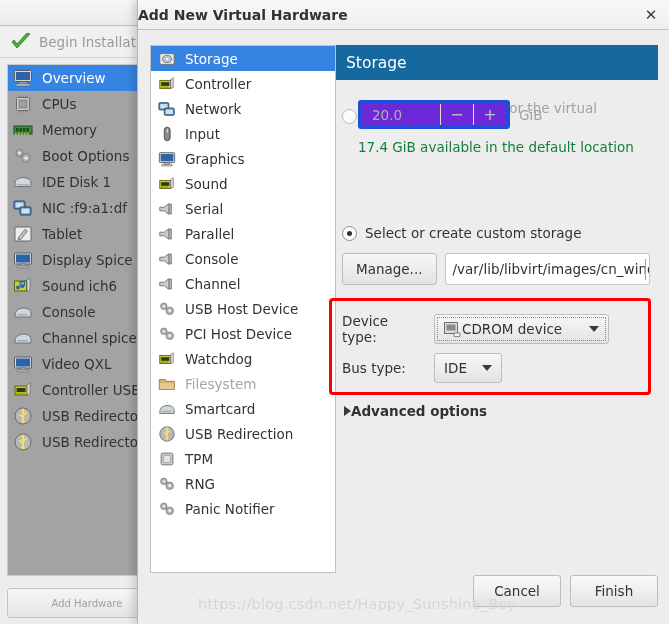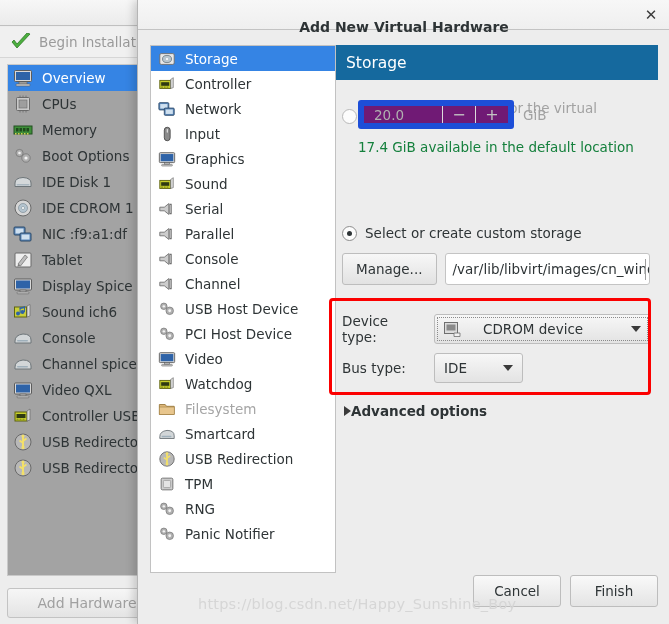--- a/index.html
+++ b/index.html
@@ -47,38 +47,38 @@
     padding-left: 5px; white-space: nowrap; font-size: 13.5px;
   }
   .hwrow.selected { background: #3584e4; color: #ffffff; }
   .hwicon { width: 22px; height: 20px; flex: 0 0 auto; }
   .hwicon svg { display: block; }
   #bg-addhw-btn {
     position: absolute; left: 7px; top: 588px; width: 160px; height: 30px;
     background: linear-gradient(#f6f6f6, #e4e4e4);
     border: 1px solid #c3c3c3; border-radius: 3px;
     display: flex; align-items: center; justify-content: center;
-    color: #a0a0a0; font-size: 14px;
+    color: #a0a0a0; font-size: 10px;
   }
 
   
   #dialog {
     position: absolute; left: 137px; top: 0; width: 532px; height: 624px;
     background: #ededed;
     border-left: 1px solid #b5b5b5;
     box-shadow: -3px 0 9px rgba(0,0,0,0.18);
   }
   #dlg-titlebar {
     position: absolute; left: 0; top: 0; width: 532px; height: 30px;
     background: linear-gradient(#f7f7f7, #efefef);
     border-bottom: 1px solid #c3c3c3;
   }
   #dlg-title {
-    position: absolute; left: 0; top: 12px; width: 532px; height: 30px;
-    line-height: 30px; text-align: center;
+    position: absolute; left: 0; top: 0; width: 532px; height: 30px;
+    line-height: 30px; 
     font-weight: bold; font-size: 14px; color: #2e3436;
   }
   #dlg-close {
     position: absolute; right: 8px; top: 5px; width: 20px; height: 20px;
     line-height: 20px; text-align: center; font-size: 15px; color: #3b3b3b;
     cursor: pointer;
   }
 
   
   #devlist {
@@ -113,21 +113,21 @@
   .radio.on::after {
     content: ""; position: absolute; left: 4px; top: 4px;
     width: 5px; height: 5px; border-radius: 50%; background: #2e3436;
   }
   .radio-label { font-size: 13.5px; }
   .dim { color: #a2a2a2; }
 
   #spin-wrap { position: absolute; left: 22px; top: 55px; display: flex; align-items: center; gap: 9px; }
   #spinbox {
     display: flex; align-items: stretch; height: 29px;
-    border: 6px solid #1d4ed8; border-radius: 3px; background: #701a75;
+    border: 4px solid #1d4ed8; border-radius: 3px; background: #6d28d9;
   }
   #spin-value {
     width: 78px; display: flex; align-items: center; padding-left: 10px;
     color: #b0b0b0; font-size: 13.5px;
   }
   .spin-btn {
     width: 33px; display: flex; align-items: center; justify-content: center;
     border-left: 1px solid #dcdcdc; color: #c2c2c2; font-size: 16px;
   }
   #gib-label { color: #a2a2a2; font-size: 13.5px; }
@@ -158,21 +158,21 @@
     border: 3px solid #fb0000; border-radius: 4px;
     pointer-events: none;
   }
 
   #devtype-row { position: absolute; left: 6px; top: 268px; display: flex; align-items: center; gap: 10px; }
   #bustype-row { position: absolute; left: 6px; top: 308px; display: flex; align-items: center; gap: 10px; }
   .field-label { font-size: 13.5px; width: 82px; }
   .combo {
     height: 30px; background: linear-gradient(#f7f7f7, #e3e3e3);
     border: 1px solid #bdbdbd; border-radius: 3px;
-    display: flex; align-items: center; gap: 22px; padding: 0 9px;
+    display: flex; align-items: center; gap: 1px; padding: 0 9px;
     font-size: 13.5px; cursor: pointer;
   }
   .combo.focused { outline: 1px dotted #8a8a8a; outline-offset: -4px; }
   .combo-arrow {
     width: 0; height: 0; margin-left: 6px;
     border-left: 5px solid transparent; border-right: 5px solid transparent;
     border-top: 6px solid #3a3a3a;
   }
   .cdrom-glyph { width: 17px; height: 15px; flex: 0 0 auto; }
 
@@ -286,30 +286,20 @@
             <svg width="20" height="20" viewBox="0 0 20 20">
               <path d="M2 11 Q2 6 10 5.5 Q18 6 18 11 L18 14.5 L2 14.5 Z" fill="#d4d8da" stroke="#6d7579"></path>
               <rect x="3.5" y="12" width="13" height="1.6" rx="0.8" fill="#a9b6bf"></rect>
             </svg>
           </span>
           <span>IDE Disk 1</span>
         </div>
         <div class="hwrow">
           <span class="hwicon">
             <svg width="20" height="20" viewBox="0 0 20 20">
-              <circle cx="10" cy="10" r="8" fill="#d6d6d6" stroke="#6a6a6a"></circle>
-              <circle cx="10" cy="10" r="4.5" fill="#b4c4cf" stroke="#7e8d96" stroke-width="0.7"></circle>
-              <circle cx="10" cy="10" r="1.5" fill="#ffffff" stroke="#7e8d96" stroke-width="0.6"></circle>
-            </svg>
-          </span>
-          <span>IDE CDROM 1</span>
-        </div>
-        <div class="hwrow">
-          <span class="hwicon">
-            <svg width="20" height="20" viewBox="0 0 20 20">
               <rect x="1" y="3" width="11" height="8" rx="1" fill="#5a87b8" stroke="#2d4a6b"></rect>
               <rect x="2.5" y="4.5" width="8" height="5" fill="#cfe0ef"></rect>
               <rect x="7" y="9" width="11" height="8" rx="1" fill="#5a87b8" stroke="#2d4a6b"></rect>
               <rect x="8.5" y="10.5" width="8" height="5" fill="#cfe0ef"></rect>
             </svg>
           </span>
           <span>NIC :f9:a1:df</span>
         </div>
         <div class="hwrow">
           <span class="hwicon">
@@ -549,31 +539,20 @@
             <svg width="18" height="18" viewBox="0 0 20 20">
               <g fill="#b0b0b0" stroke="#6d6d6d" stroke-width="0.7">
                 <circle cx="6.5" cy="7" r="3.6"></circle>
                 <circle cx="13" cy="12" r="4.2"></circle>
               </g>
               <circle cx="6.5" cy="7" r="1.3" fill="#f2f2f2"></circle>
               <circle cx="13" cy="12" r="1.6" fill="#f2f2f2"></circle>
             </svg>
           </span>
           <span>PCI Host Device</span>
-        </div>
-        <div class="devrow">
-          <span class="devicon">
-            <svg width="18" height="18" viewBox="0 0 20 20">
-              <rect x="1.5" y="3" width="17" height="11" rx="1" fill="#d8d8d8" stroke="#5c5c5c"></rect>
-              <rect x="3" y="4.5" width="14" height="8" fill="#2e63a8"></rect>
-              <rect x="7" y="14" width="6" height="2" fill="#b7b7b7" stroke="#5c5c5c" stroke-width="0.6"></rect>
-              <rect x="4" y="16" width="12" height="1.8" rx="0.8" fill="#cfcfcf" stroke="#5c5c5c" stroke-width="0.6"></rect>
-            </svg>
-          </span>
-          <span>Video</span>
         </div>
         <div class="devrow">
           <span class="devicon">
             <svg width="18" height="18" viewBox="0 0 20 20">
               <rect x="2" y="6" width="12" height="9" fill="#c8cf2b" stroke="#5e6310"></rect>
               <rect x="3.5" y="8" width="9" height="4" fill="#2f3a12"></rect>
               <rect x="3.5" y="12.6" width="2" height="2" fill="#8f9a1e"></rect>
               <rect x="6.5" y="12.6" width="2" height="2" fill="#8f9a1e"></rect>
               <rect x="9.5" y="12.6" width="2" height="2" fill="#8f9a1e"></rect>
               <path d="M14 5 L17 3 L17 14 L14 15 Z" fill="#d8d8d8" stroke="#6b6b6b" stroke-width="0.7"></path>

